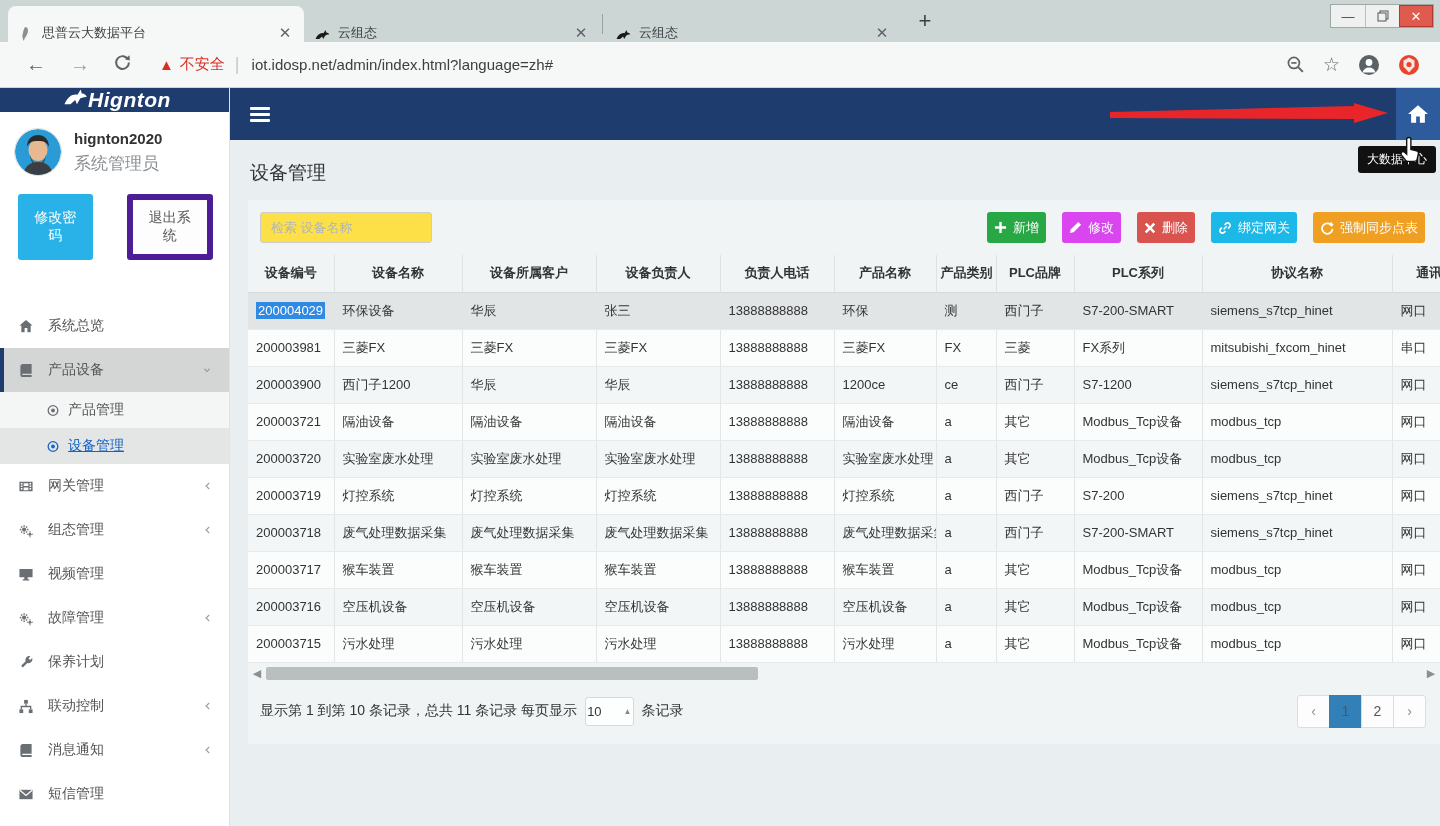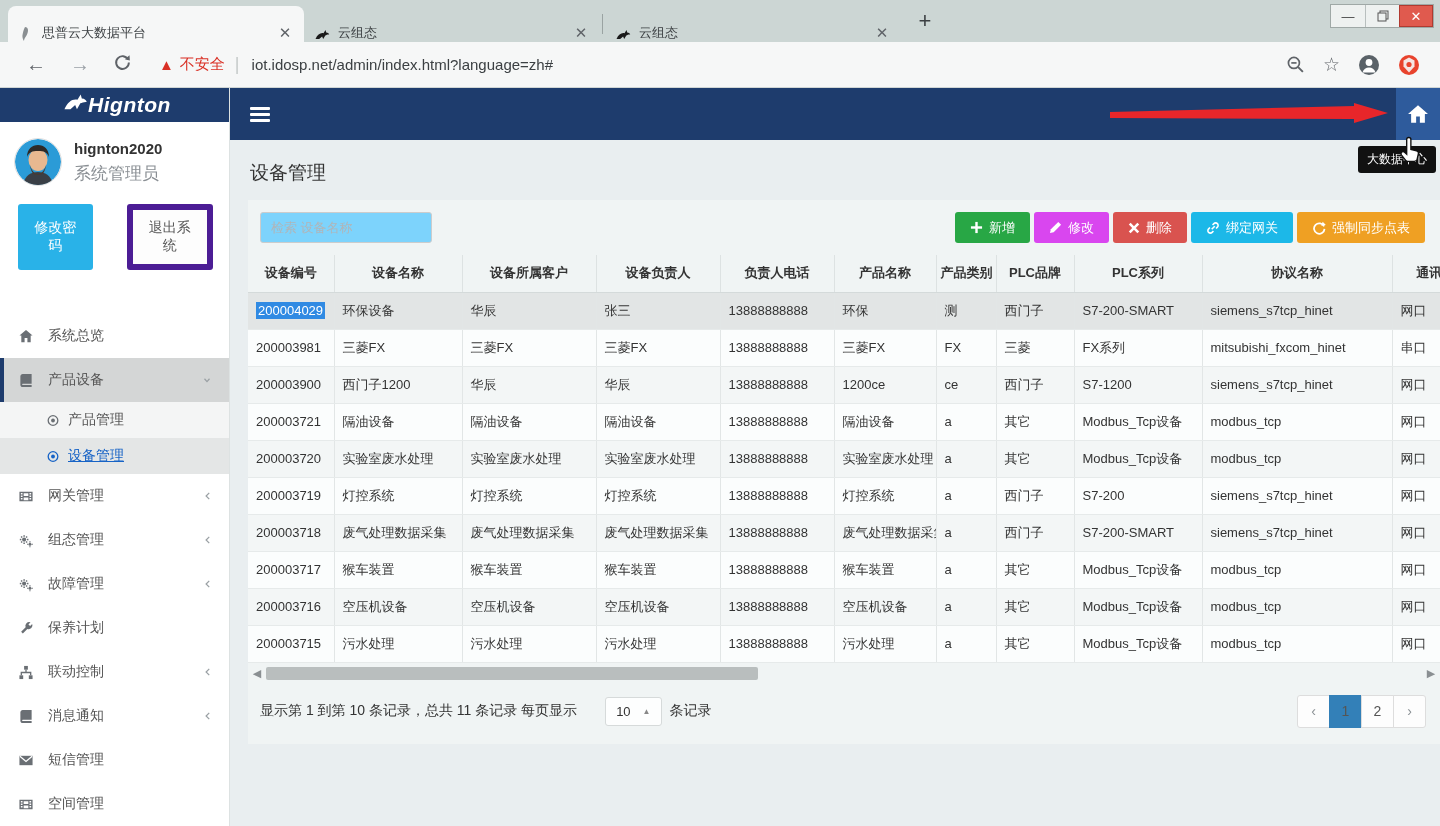--- a/index.html
+++ b/index.html
@@ -64,43 +64,43 @@
   .hamburger span { display:block; height:3px; background:#fff; margin:3px 0; border-radius:1px; }
   .home-btn { position:absolute; right:0; top:0; width:44px; height:52px; background:#2e5b9c; display:flex; align-items:center; justify-content:center; cursor:pointer; }
   .annot-arrow { position:absolute; right:50px; top:15px; pointer-events:none; z-index:40; }
   .tooltip { position:absolute; right:4px; top:58px; background:#111; color:#fff; font-size:12px; padding:5px 9px; border-radius:3px; z-index:20; }
   .hand-cursor { position:absolute; right:16px; top:48px; z-index:50; pointer-events:none; }
 
   .content { flex:1; padding:16px 0 0 18px; overflow:hidden; }
   .page-title { font-size:19px; font-weight:normal; color:#333; margin:4px 0 14px 2px; }
   .panel { background:#f0f4f4; padding-top:12px; }
   .toolbar { display:flex; align-items:center; justify-content:space-between; padding:0 15px 12px 12px; }
-  .search-input { width:172px; height:31px; border:1px solid #ccc; border-radius:3px; padding:0 10px; font-size:13px; background:#7dd3fc; color:#333; outline:none; }
+  .search-input { width:172px; height:31px; border:1px solid #ccc; border-radius:3px; padding:0 10px; font-size:13px; background:#fde047; color:#333; outline:none; }
   .search-input::placeholder { color:#b0b5b8; }
   .tb-btns { display:flex; }
-  .tb-btn { margin-left:4px; border:none; color:#fff; font-size:13px; padding:0 15px; height:31px; border-radius:3px; cursor:pointer; display:flex; align-items:center; gap:6px; }
+  .tb-btn { margin-left:16px; border:none; color:#fff; font-size:13px; padding:0 7px; height:31px; border-radius:3px; cursor:pointer; display:flex; align-items:center; gap:6px; }
 
   .table-wrap { overflow:hidden; width:100%; }
   table { border-collapse:collapse; table-layout:fixed; font-size:13px; background:transparent; }
   th { height:37px; font-weight:bold; color:#333; text-align:center; border-right:1px solid #dde2e2; border-bottom:1px solid #d4dada; padding:0 4px; overflow:hidden; white-space:nowrap; }
   th:last-child { border-right:none; }
   td { height:37px; padding:0 8px; border-right:1px solid #e2e6e6; border-bottom:1px solid #e6eaea; overflow:hidden; white-space:nowrap; color:#333; }
   tbody tr:nth-child(odd) { background:#f3f6f6; }
   tbody tr:nth-child(even) { background:#fbfdfd; }
   tbody tr.selected { background:#e2e5e5; }
   .sel-text { background:#308ae3; color:#fff; padding:1px 2px; }
 
   .hscroll { display:flex; align-items:center; height:18px; margin:2px 2px 0 2px; }
   .hs-arrow { color:#8a8f92; font-size:11px; width:14px; text-align:center; cursor:pointer; }
   .hs-track { flex:1; height:13px; position:relative; }
   .hs-thumb { position:absolute; left:2px; top:0; width:492px; height:13px; background:#b9bebe; border-radius:2px; cursor:grab; }
 
   .pagefoot { display:flex; align-items:center; justify-content:space-between; padding:12px 14px 16px 12px; }
   .pg-info { display:flex; align-items:center; font-size:14px; color:#333; gap:8px; }
-  .page-size { border:1px solid #d6dada; background:#fdfefe; border-radius:3px; padding:6px 10px; font-size:13px; color:#333; display:inline-flex; align-items:center; gap:12px; cursor:pointer;margin-left:20px; }
+  .page-size { border:1px solid #d6dada; background:#fdfefe; border-radius:3px; padding:6px 1px; font-size:13px; color:#333; display:inline-flex; align-items:center; gap:22px; cursor:pointer; }
   .page-size i { font-style:normal; font-size:8px; color:#888; }
   .pager { display:flex; }
   .pg-btn { min-width:33px; height:33px; border:1px solid #ddd; background:#fdfdfd; color:#8a9094; display:flex; align-items:center; justify-content:center; font-size:14px; margin-left:-1px; cursor:pointer; }
   .pg-btn:first-child { border-radius:3px 0 0 3px; }
   .pg-btn:last-child { border-radius:0 3px 3px 0; }
   .pg-btn.active { background:#3380b8; border-color:#3380b8; color:#fff; }
   .pg-btn.page { color:#555; }
 </style>
 </head>
 <body>
@@ -289,20 +289,29 @@
                   <line x1="14.2" y1="12" x2="15.3" y2="12"></line>
                 </g>
               </svg>
             </span>
     <span class="mi-label">组态管理</span>
     <span class="mi-chev">
               <svg width="10" height="12" viewBox="0 0 16 16" fill="none" stroke="currentColor" stroke-width="2">
                 <polyline points="10,3 5,8 10,13"></polyline>
               </svg>
             </span>
+          </li>
+          <li class="menu-item">
+            <span class="mi-icon">
+              <svg width="16" height="15" viewBox="0 0 16 16" fill="currentColor">
+                <path d="M1 2 H15 V11 H1 Z M6.2 11 H9.8 V13 H6.2 Z M4.5 13 H11.5 V14.4 H4.5 Z"></path>
+              </svg>
+            </span>
+    <span class="mi-label">视频管理</span>
+    <span class="mi-chev"></span>
           </li>
           <li class="menu-item">
             <span class="mi-icon">
               <svg width="16" height="15" viewBox="0 0 16 16" fill="currentColor">
                 <circle cx="6" cy="7" r="2.2"></circle>
                 <g stroke="currentColor" stroke-width="1.6">
                   <line x1="6" y1="2.4" x2="6" y2="4"></line>
                   <line x1="6" y1="10" x2="6" y2="11.6"></line>
                   <line x1="1.4" y1="7" x2="3" y2="7"></line>
                   <line x1="9" y1="7" x2="10.6" y2="7"></line>

